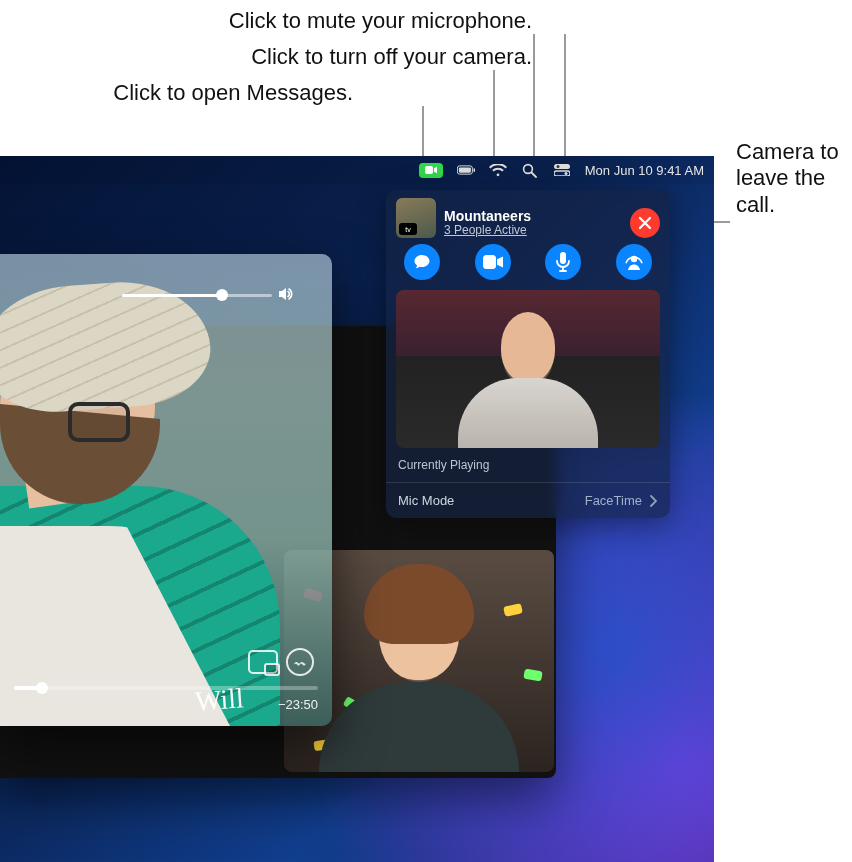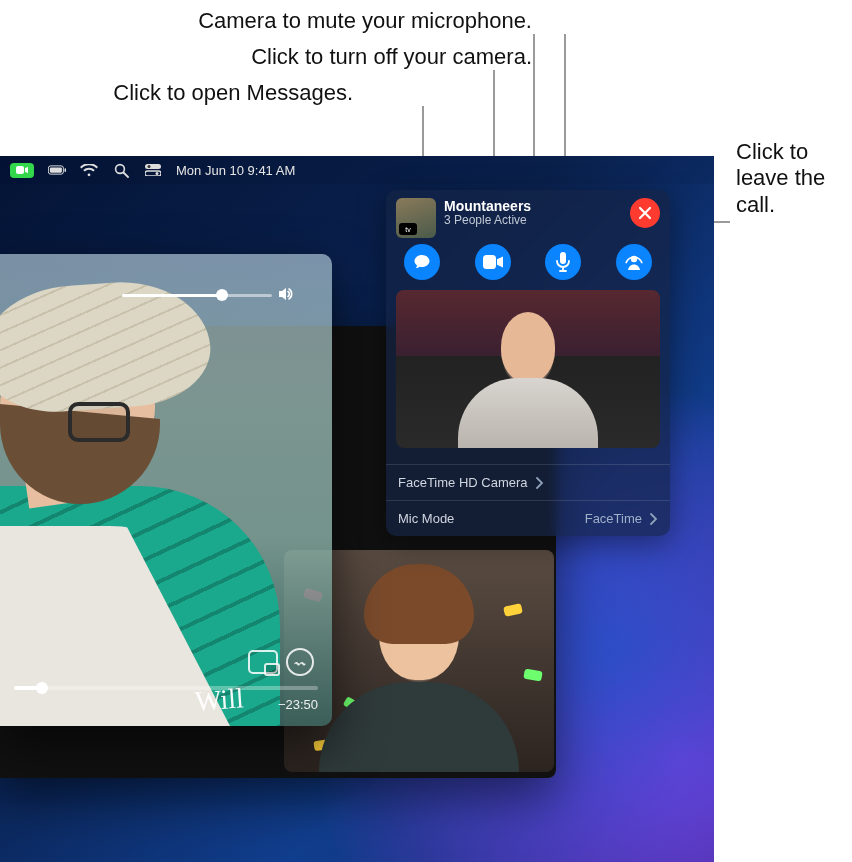--- a/index.html
+++ b/index.html
@@ -56,20 +56,21 @@
       linear-gradient(135deg, #041436 0%, #0a2250 40%, #113e8e 70%, #0f2a66 100%);
     overflow: hidden;
   }
 
   
   .menubar {
     position: absolute;
     top: 0; left: 0; right: 0;
     height: 28px;
     display: flex;
+    justify-content: flex-end;
     align-items: center;
     gap: 14px;
     padding: 0 10px;
     color: #e6e6e6;
     font-size: 13px;
     background: rgba(0,0,0,0.05);
   }
   .menubar .mb-icon {
     display: flex;
     align-items: center;
@@ -95,21 +96,21 @@
     border-radius: 10px;
     background: rgba(20,35,70,0.68);
     backdrop-filter: blur(6px);
     box-shadow: 0 8px 30px rgba(0,0,0,0.4);
     color: #fff;
     overflow: hidden;
   }
 
   .ft-header {
     display: flex;
-    align-items: flex-start;
+    align-items: flex-end;
     padding: 8px 10px 6px 10px;
     gap: 8px;
   }
   .ft-thumb {
     width: 40px; height: 40px;
     border-radius: 6px;
     background: linear-gradient(160deg, #8a7a5a 0%, #4a5a4a 100%);
     display:flex; align-items:flex-end; justify-content:flex-start;
   }
   .ft-thumb .badge {
@@ -122,20 +123,21 @@
   }
   .ft-title {
     font-size: 14px;
     font-weight: 600;
     line-height: 1.15;
   }
   .ft-sub {
     font-size: 12px;
     color: #c0c8d4;
     line-height: 1.15;
+    text-decoration: underline;
   }
   .ft-close {
     margin-left: auto;
     width: 30px; height: 30px;
     border-radius: 50%;
     background: #ff3b30;
     display:flex; align-items:center; justify-content:center;
     color:#fff;
   }
 
@@ -434,40 +436,40 @@
     color:rgba(255,255,255,0.9);
     font-size:13px;
   }
 
   svg { display:block; }
 </style>
 </head>
 <body>
 
 <div class="callouts">
-  <div class="label" style="right:320px; top:8px;">Camera to mute your microphone.</div>
+  <div class="label" style="right:320px; top:8px;">Click to mute your microphone.</div>
   <div class="label" style="right:320px; top:44px;margin-left:38px;">Click to turn off your camera.</div>
   <div class="label" style="right:499px; top:80px;margin-left:36px;">Click to open Messages.</div>
 
   <div class="line" style="left:533px; top:34px;  height:194px;"></div>
   <div class="line" style="left:536px; top:70px;  height:3px; width:0;"></div>
   <div class="line" style="left:533px; top:34px;  height:2px; width:2px;"></div>
 
   <div class="line" style="left:535px; top:70px;  width:2px; height:0;"></div>
   <div class="line" style="left:533px; top:34px;  height:194px;"></div>
 
 </div>
 
 <div class="callouts">
   <div class="line" style="left:564px; top:34px;  height:200px;"></div>
   <div class="line" style="left:493px; top:70px;  height:163px;"></div>
   <div class="line" style="left:422px; top:106px; height:127px;"></div>
 </div>
 
-<div class="side-label" style="left:736px; top:139px; width:110px;">Click to leave the call.</div>
+<div class="side-label" style="left:736px; top:139px; width:110px;">Camera to leave the call.</div>
 <div class="side-line" style="left:672px; top:221px; width:58px;"></div>
 
 <div class="desktop">
 
   <div class="menubar">
     <div class="mb-facetime">
       <svg width="12" height="8" viewBox="0 0 12 8">
           <path d="M0 2a2 2 0 0 1 2-2h4a2 2 0 0 1 2 2v4a2 2 0 0 1-2 2H2a2 2 0 0 1-2-2zM9 2.2 12 .8v6.4L9 5.8z" fill="#fff"></path>
         </svg>
     </div>
@@ -582,30 +584,23 @@
             <path d="M2.2 9.5A9 9 0 0 1 10 4a9 9 0 0 1 7.8 5.5" fill="none" stroke="#fff" stroke-width="1.7" stroke-linecap="round"></path>
           </svg>
       </div>
     </div>
 
     <div class="ft-video">
       <div class="hair"></div>
     </div>
 
     <div class="ft-playing">
-    </div>
-
-    <div class="ft-row">
-      <span class="rlabel">FaceTime HD Camera</span>
-      <span class="chev">
-        <svg width="8" height="12" viewBox="0 0 8 12">
-            <path d="M1 1l5 5-5 5" fill="none" stroke="currentColor" stroke-width="1.8" stroke-linecap="round"></path>
-          </svg>
-      </span>
-    </div>
+      <div class="cp-label">Currently Playing</div>
+    </div>
+
 
     <div class="ft-row">
       <span class="rlabel">Mic Mode</span>
       <span class="rvalue">FaceTime</span>
       <span class="chev">
         <svg width="8" height="12" viewBox="0 0 8 12">
             <path d="M1 1l5 5-5 5" fill="none" stroke="currentColor" stroke-width="1.8" stroke-linecap="round"></path>
           </svg>
       </span>
     </div>

